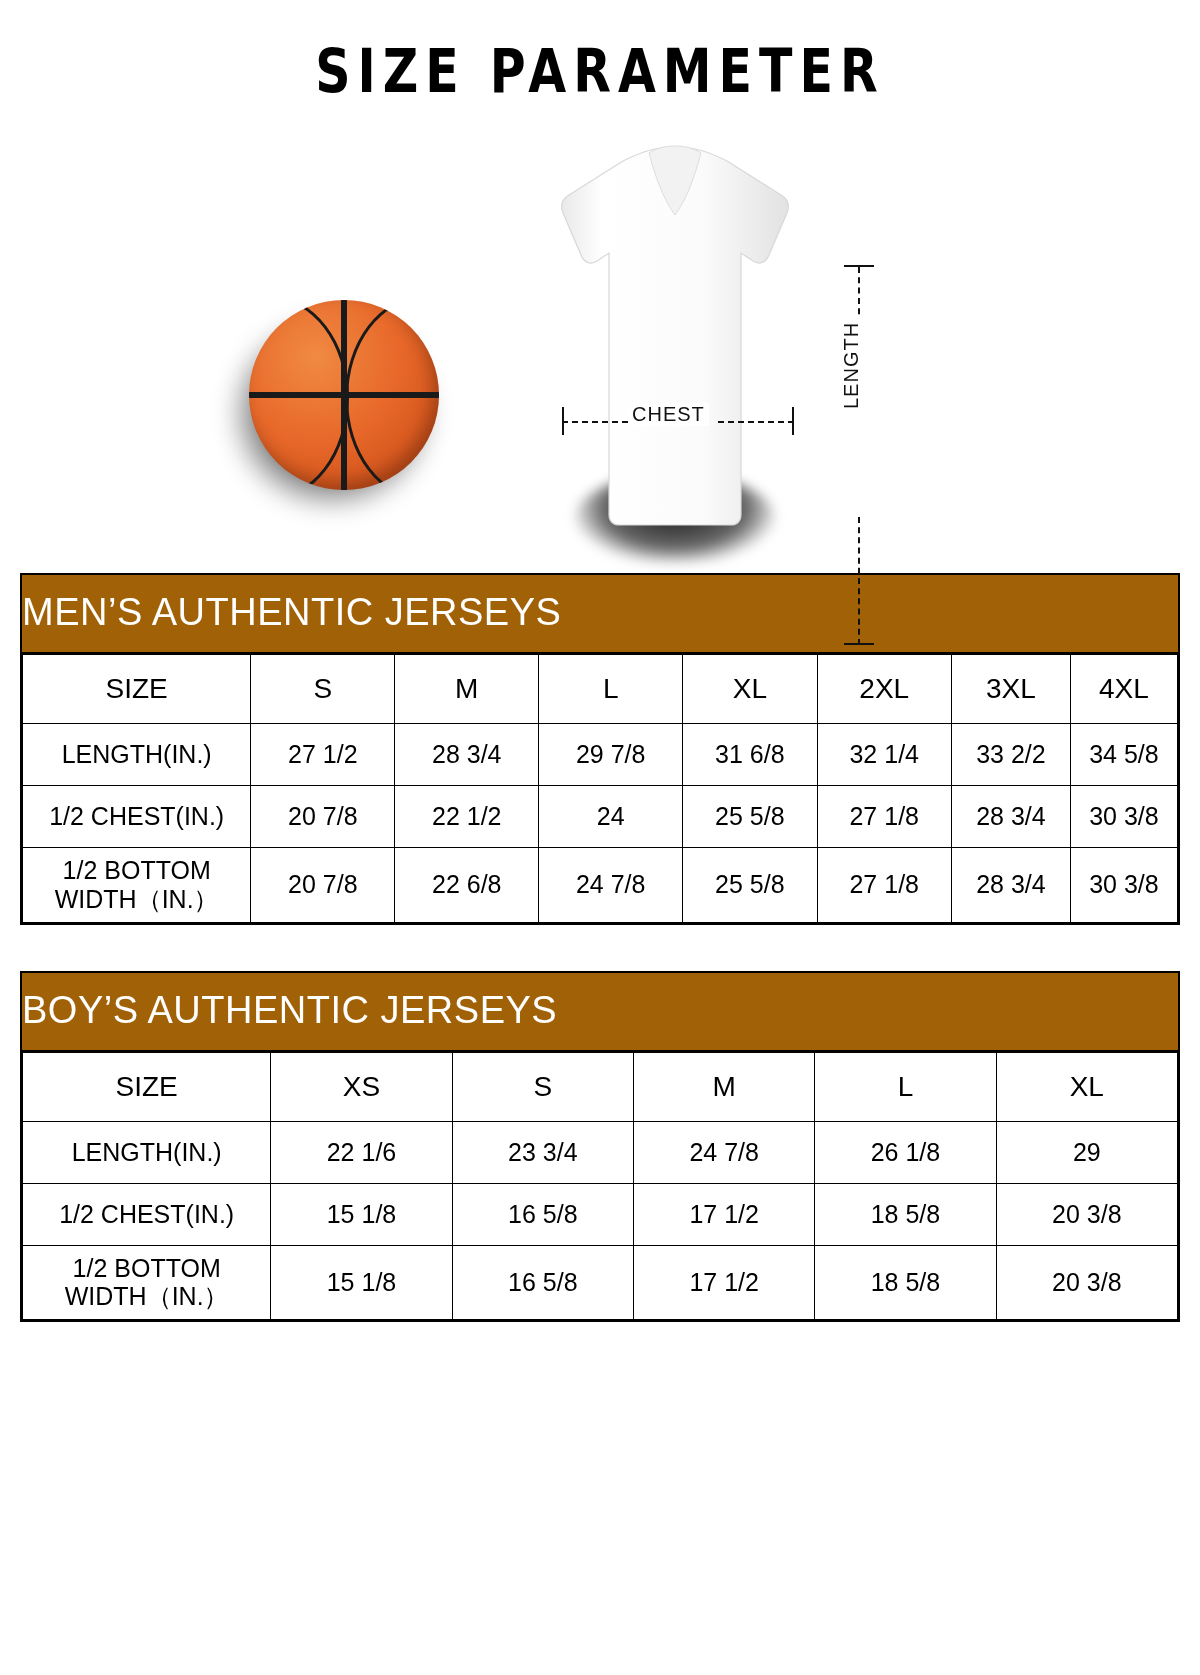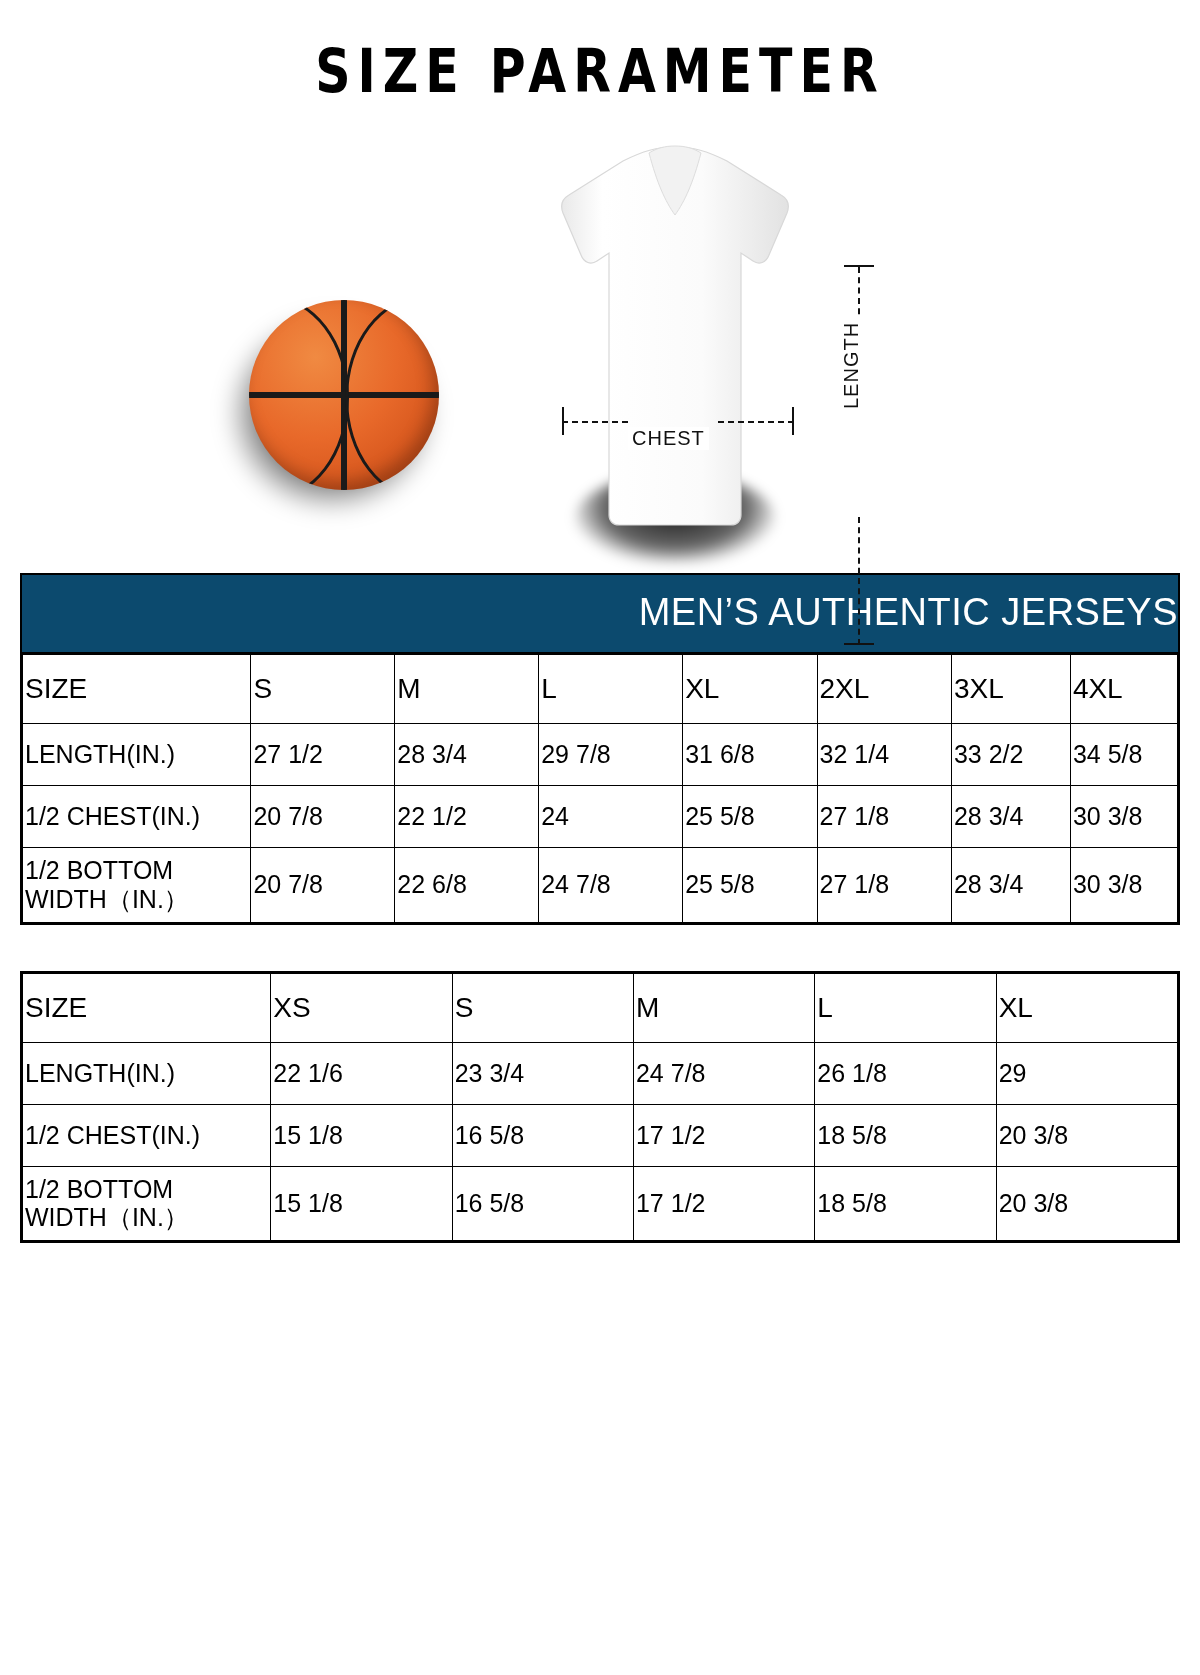--- a/index.html
+++ b/index.html
@@ -127,21 +127,21 @@
 
   .dim-label {
     position: absolute;
     font-family: "Liberation Sans", sans-serif;
     font-size: 20px;
     letter-spacing: 1px;
     color: #111;
     background: #fff;
     padding: 0 4px;
   }
-  .chest-label { left: 628px; top: 268px; margin-top: 24px; }
+  .chest-label { left: 628px; top: 268px; }
   .length-label {
     left: 840px;
     top: 278px;
     transform: rotate(-90deg);
     transform-origin: left top;
     white-space: nowrap;
   }
 
   .dashline-h {
     position: absolute;
@@ -161,37 +161,37 @@
   
   .table-block {
     margin: 0 20px;
     border: 2px solid #000;
     box-sizing: border-box;
   }
   .table-block.first { margin-top: 8px; }
   .table-block.second { margin-top: 46px; }
 
   .table-header {
-    background: #0c4a6e;
+    background: #a16207;
     color: #ffffff;
-    text-align: right;
+    text-align: left;
     font-size: 38px;
     padding: 16px 0 18px;
     letter-spacing: 0.5px;
     border-bottom: 2px solid #000;
   }
 
   table {
     width: 100%;
     border-collapse: collapse;
     table-layout: fixed;
   }
   td {
     border: 1.5px solid #000;
-    text-align: left;
+    text-align: center;
     font-size: 25px;
     padding: 16px 2px;
     white-space: nowrap;
   }
   td.rowhead {
     font-size: 25px;
   }
   tr.head td { font-size: 28px; padding: 18px 2px; }
   td.two-line { line-height: 1.15; padding: 8px 2px; white-space: normal; }
 
@@ -319,20 +319,21 @@
         <td>25  5/8</td>
         <td>27  1/8</td>
         <td>28  3/4</td>
         <td>30  3/8</td>
       </tr>
     </tbody>
   </table>
 </div>
 
 <div class="table-block second">
+  <div class="table-header">BOY’S AUTHENTIC JERSEYS</div>
   <table class="boys">
     <colgroup>
       <col class="b0">
         <col class="b1">
         <col class="b2">
         <col class="b3">
         <col class="b4">
         <col class="b5">
     </colgroup>
     <tbody>

